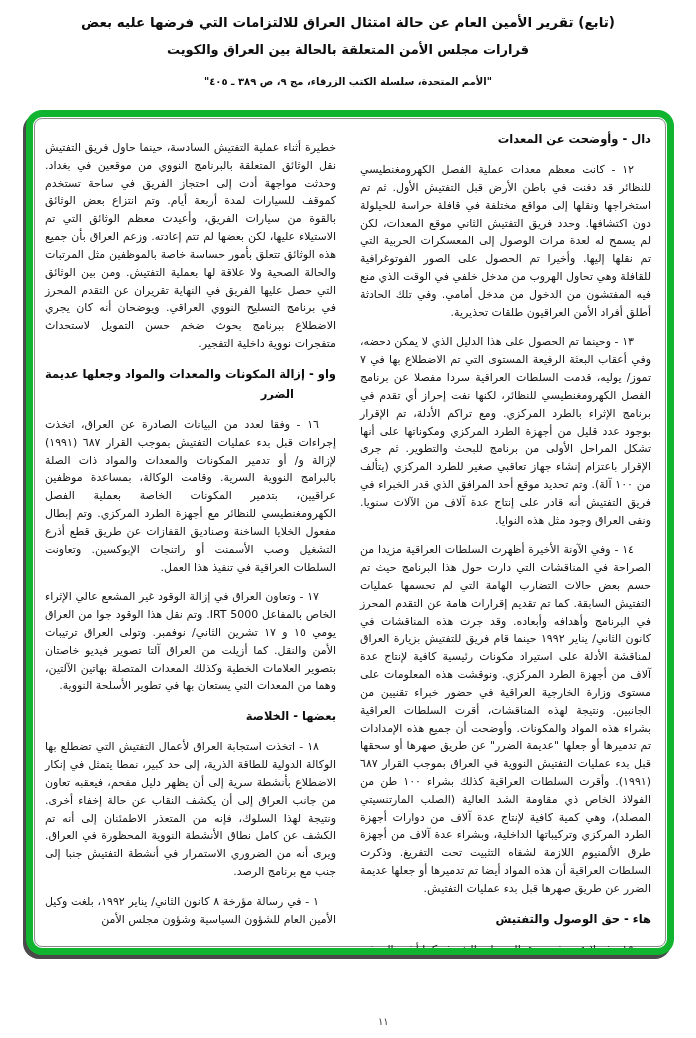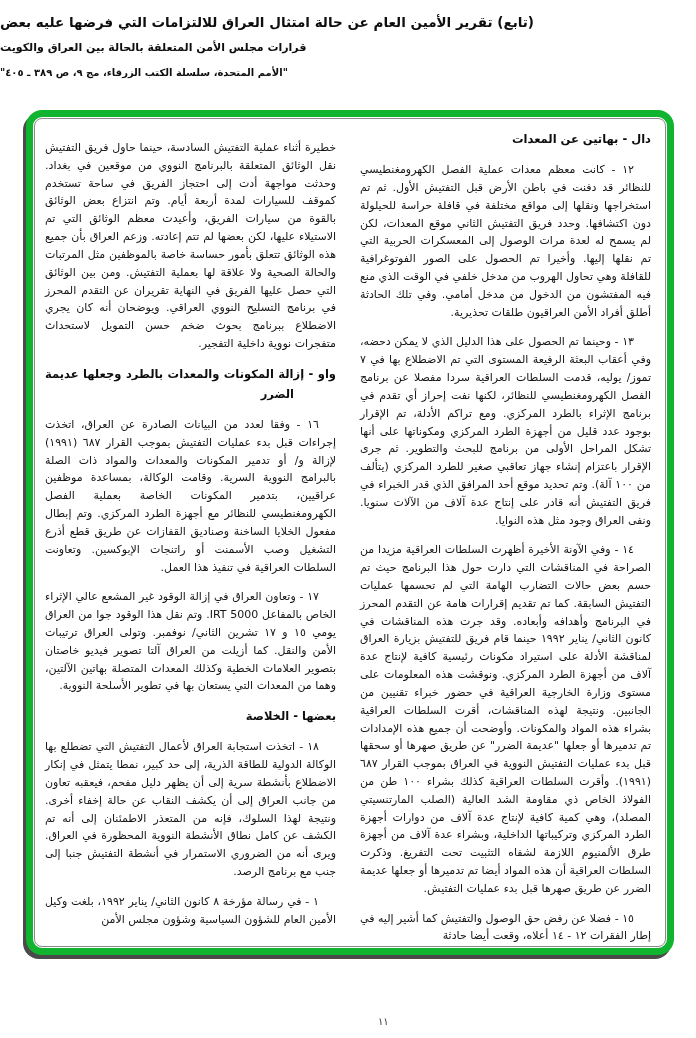--- a/index.html
+++ b/index.html
@@ -2,24 +2,24 @@
 <html lang="ar" dir="rtl"><head>
 <meta charset="utf-8">
 <style>
   html,body{margin:0;padding:0;}
   body{
     width:696px;height:1038px;position:relative;background:#ffffff;
     font-family:"DejaVu Sans",sans-serif;direction:rtl;overflow:hidden;
     color:#161616;
   }
   
-  .doc-header{position:absolute;top:12px;left:0;right:0;text-align:left;}
+  .doc-header{position:absolute;top:12px;left:0;right:0;text-align:center;}
   .doc-header .l{font-weight:bold;color:#0e0e0e;}
   .doc-header .l1{font-size:13.5px;line-height:1.5;margin-bottom:8px;}
-  .doc-header .l2{font-size:11px;line-height:1.5;margin-bottom:9px;}
+  .doc-header .l2{font-size:13px;line-height:1.5;margin-bottom:15px;}
   .doc-header .l3{font-size:10px;line-height:1.3;}
   
   .frame{
     position:absolute;left:26px;top:110px;width:648px;height:845px;
     box-sizing:border-box;border:7px solid #10b42e;border-radius:16px;
     background:#ffffff;box-shadow:-3px 4px 0 0 #4a4a4a;
   }
   .frame-inner{
     position:absolute;inset:1px;border:1px solid #8a8a8a;border-radius:8px;
     pointer-events:none;
@@ -52,30 +52,31 @@
     <div class="l l1">(تابع) تقرير الأمين العام عن حالة امتثال العراق للالتزامات التي فرضها عليه بعض</div>
     <div class="l l2">قرارات مجلس الأمن المتعلقة بالحالة بين العراق والكويت</div>
     <div class="l l3">"الأمم المتحدة، سلسلة الكتب الزرقاء، مج ٩، ص ٣٨٩ ـ ٤٠٥"</div>
   </header>
 
   <div class="frame">
     <div class="frame-inner"></div>
     <div class="cols">
 
       <section class="col">
-        <h3 class="sec-h first">دال - بهاتين عن المعدات</h3>
+        <h3 class="sec-h first">دال - وأوضحت عن المعدات</h3>
         <p class="para">١٢ - كانت معظم معدات عملية الفصل الكهرومغنطيسي للنظائر قد دفنت في باطن الأرض قبل التفتيش الأول. ثم تم استخراجها ونقلها إلى مواقع مختلفة في قافلة حراسة للحيلولة دون اكتشافها. وحدد فريق التفتيش الثاني موقع المعدات، لكن لم يسمح له لعدة مرات الوصول إلى المعسكرات الحربية التي تم نقلها إليها. وأخيرا تم الحصول على الصور الفوتوغرافية للقافلة وهي تحاول الهروب من مدخل خلفي في الوقت الذي منع فيه المفتشون من الدخول من مدخل أمامي. وفي تلك الحادثة أطلق أفراد الأمن العراقيون طلقات تحذيرية.</p>
         <p class="para">١٣ - وحينما تم الحصول على هذا الدليل الذي لا يمكن دحضه، وفي أعقاب البعثة الرفيعة المستوى التي تم الاضطلاع بها في ٧ تموز/ يوليه، قدمت السلطات العراقية سردا مفصلا عن برنامج الفصل الكهرومغنطيسي للنظائر، لكنها نفت إحراز أي تقدم في برنامج الإثراء بالطرد المركزي. ومع تراكم الأدلة، تم الإقرار بوجود عدد قليل من أجهزة الطرد المركزي ومكوناتها على أنها تشكل المراحل الأولى من برنامج للبحث والتطوير. ثم جرى الإقرار باعتزام إنشاء جهاز تعاقبي صغير للطرد المركزي (يتألف من ١٠٠ آلة). وتم تحديد موقع أحد المرافق الذي قدر الخبراء في فريق التفتيش أنه قادر على إنتاج عدة آلاف من الآلات سنويا. ونفى العراق وجود مثل هذه النوايا.</p>
         <p class="para">١٤ - وفي الآونة الأخيرة أظهرت السلطات العراقية مزيدا من الصراحة في المناقشات التي دارت حول هذا البرنامج حيث تم حسم بعض حالات التضارب الهامة التي لم تحسمها عمليات التفتيش السابقة. كما تم تقديم إقرارات هامة عن التقدم المحرز في البرنامج وأهدافه وأبعاده. وقد جرت هذه المناقشات في كانون الثاني/ يناير ١٩٩٢ حينما قام فريق للتفتيش بزيارة العراق لمناقشة الأدلة على استيراد مكونات رئيسية كافية لإنتاج عدة آلاف من أجهزة الطرد المركزي. ونوقشت هذه المعلومات على مستوى وزارة الخارجية العراقية في حضور خبراء تقنيين من الجانبين. ونتيجة لهذه المناقشات، أقرت السلطات العراقية بشراء هذه المواد والمكونات. وأوضحت أن جميع هذه الإمدادات تم تدميرها أو جعلها "عديمة الضرر" عن طريق صهرها أو سحقها قبل بدء عمليات التفتيش النووية في العراق بموجب القرار ٦٨٧ (١٩٩١). وأقرت السلطات العراقية كذلك بشراء ١٠٠ طن من الفولاذ الخاص ذي مقاومة الشد العالية (الصلب المارتنسيتي المصلد)، وهي كمية كافية لإنتاج عدة آلاف من دوارات أجهزة الطرد المركزي وتركيباتها الداخلية، وبشراء عدة آلاف من أجهزة طرق الألمنيوم اللازمة لشفاه التثبيت تحت التفريغ. وذكرت السلطات العراقية أن هذه المواد أيضا تم تدميرها أو جعلها عديمة الضرر عن طريق صهرها قبل بدء عمليات التفتيش.</p>
+        <h3 class="sec-h">هاء - حق الوصول والتفتيش</h3>
         <p class="para">١٥ - فضلا عن رفض حق الوصول والتفتيش كما أشير إليه في إطار الفقرات ١٢ - ١٤ أعلاه، وقعت أيضا حادثة</p>
       </section>
 
       <section class="col">
         <p class="para cont">خطيرة أثناء عملية التفتيش السادسة، حينما حاول فريق التفتيش نقل الوثائق المتعلقة بالبرنامج النووي من موقعين في بغداد. وحدثت مواجهة أدت إلى احتجاز الفريق في ساحة تستخدم كموقف للسيارات لمدة أربعة أيام. وتم انتزاع بعض الوثائق بالقوة من سيارات الفريق، وأعيدت معظم الوثائق التي تم الاستيلاء عليها، لكن بعضها لم تتم إعادته. وزعم العراق بأن جميع هذه الوثائق تتعلق بأمور حساسة خاصة بالموظفين مثل المرتبات والحالة الصحية ولا علاقة لها بعملية التفتيش. ومن بين الوثائق التي حصل عليها الفريق في النهاية تقريران عن التقدم المحرز في برنامج التسليح النووي العراقي. ويوضحان أنه كان يجري الاضطلاع ببرنامج بحوث ضخم حسن التمويل لاستحداث متفجرات نووية داخلية التفجير.</p>
-        <h3 class="sec-h">واو - إزالة المكونات والمعدات بالطرد وجعلها عديمة الضرر</h3>
+        <h3 class="sec-h">واو - إزالة المكونات والمعدات والمواد وجعلها عديمة الضرر</h3>
         <p class="para">١٦ - وفقا لعدد من البيانات الصادرة عن العراق، اتخذت إجراءات قبل بدء عمليات التفتيش بموجب القرار ٦٨٧ (١٩٩١) لإزالة و/ أو تدمير المكونات والمعدات والمواد ذات الصلة بالبرامج النووية السرية. وقامت الوكالة، بمساعدة موظفين عراقيين، بتدمير المكونات الخاصة بعملية الفصل الكهرومغنطيسي للنظائر مع أجهزة الطرد المركزي. وتم إبطال مفعول الخلايا الساخنة وصناديق القفازات عن طريق قطع أذرع التشغيل وصب الأسمنت أو راتنجات الإبوكسين. وتعاونت السلطات العراقية في تنفيذ هذا العمل.</p>
         <p class="para">١٧ - وتعاون العراق في إزالة الوقود غير المشعع عالي الإثراء الخاص بالمفاعل IRT 5000. وتم نقل هذا الوقود جوا من العراق يومي ١٥ و ١٧ تشرين الثاني/ نوفمبر. وتولى العراق ترتيبات الأمن والنقل. كما أزيلت من العراق آلتا تصوير فيديو خاصتان بتصوير العلامات الخطية وكذلك المعدات المتصلة بهاتين الآلتين، وهما من المعدات التي يستعان بها في تطوير الأسلحة النووية.</p>
         <h3 class="sec-h">بعضها - الخلاصة</h3>
         <p class="para">١٨ - اتخذت استجابة العراق لأعمال التفتيش التي تضطلع بها الوكالة الدولية للطاقة الذرية، إلى حد كبير، نمطا يتمثل في إنكار الاضطلاع بأنشطة سرية إلى أن يظهر دليل مفحم، فيعقبه تعاون من جانب العراق إلى أن يكشف النقاب عن حالة إخفاء أخرى. ونتيجة لهذا السلوك، فإنه من المتعذر الاطمئنان إلى أنه تم الكشف عن كامل نطاق الأنشطة النووية المحظورة في العراق. ويرى أنه من الضروري الاستمرار في أنشطة التفتيش جنبا إلى جنب مع برنامج الرصد.</p>
         <p class="para">١ - في رسالة مؤرخة ٨ كانون الثاني/ يناير ١٩٩٢، بلغت وكيل الأمين العام للشؤون السياسية وشؤون مجلس الأمن</p>
       </section>
 
     </div>
   </div>
 

